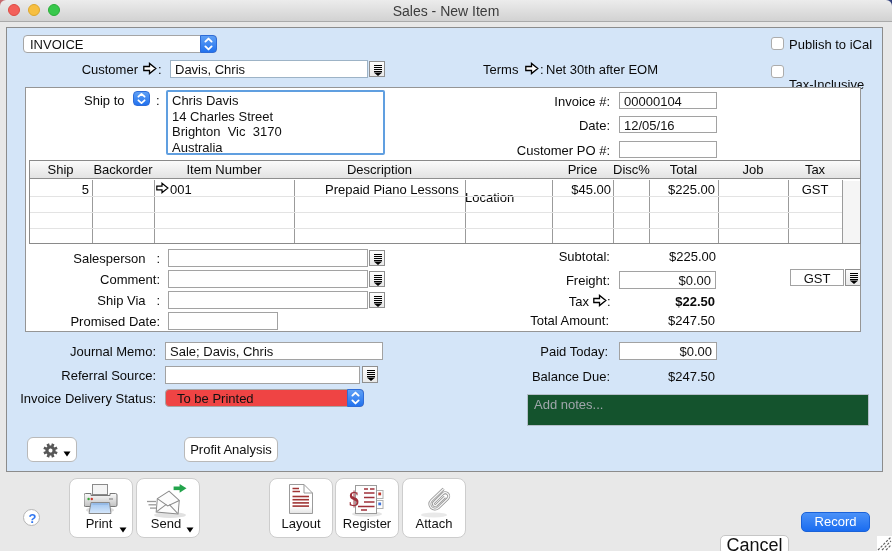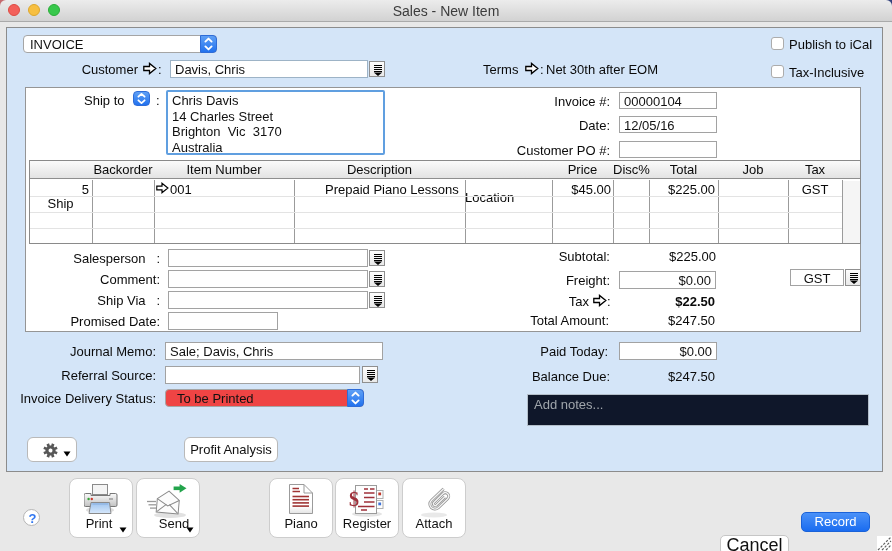--- a/index.html
+++ b/index.html
@@ -72,21 +72,21 @@
   <div class="lbl" style="left:483px;top:62px;">Terms</div>
   <svg class="abs" style="left:525px;top:62px;" width="14" height="13" viewBox="0 0 14 13">
       <path d="M0.8 4.5 h5.7 v-3.1 l6.3 5.1 -6.3 5.1 v-3.1 H0.8 z" fill="#fff" stroke="#000" stroke-width="1.3"></path>
     </svg>
   <div class="lbl" style="left:540px;top:62px;">:</div>
   <div class="lbl" style="left:546px;top:62px;">Net 30th after EOM</div>
 
   <div class="chk" style="left:771px;top:37px;"></div>
   <div class="lbl" style="left:789px;top:37px;">Publish to iCal</div>
   <div class="chk" style="left:771px;top:65px;"></div>
-  <div class="lbl" style="left:789px;top:65px;">Tax-Inclusive</div>
+  <div class="lbl" style="left:789px;top:77px;">Tax-Inclusive</div>
 
   <div id="whitebox"></div>
 
   <div class="lbl" style="left:84px;top:93px;">Ship to</div>
   <div class="bluestep" style="left:133px;top:91px;width:17px;height:15px;border-radius:4px;">
     <svg width="15" height="13" viewBox="0 0 15 13">
         <path d="M4.4 4.7 L7.5 1.9 L10.6 4.7" stroke="#fff" stroke-width="1.8" fill="none" stroke-linecap="round" stroke-linejoin="round"></path>
         <path d="M4.4 8.3 L7.5 11.1 L10.6 8.3" stroke="#fff" stroke-width="1.8" fill="none" stroke-linecap="round" stroke-linejoin="round"></path>
       </svg>
   </div>
@@ -97,21 +97,21 @@
   <div class="fld" style="left:619px;top:92px;width:98px;height:17px;"><span>00000104</span></div>
   <div class="rlbl" style="right:282px;top:118px;">Date:</div>
   <div class="fld" style="left:619px;top:116px;width:98px;height:17px;"><span>12/05/16</span></div>
   <div class="rlbl" style="right:282px;top:143px;">Customer PO #:</div>
   <div class="fld" style="left:619px;top:141px;width:98px;height:17px;"></div>
 
   <div class="abs" id="tbl" style="left:29px;top:160px;width:832px;height:84px;border:1px solid #8a8a8a;background:#fff;"></div>
   <div class="abs" style="left:30px;top:161px;width:830px;height:18px;background:linear-gradient(#fbfbfb,#e3e3e3);border-bottom:1px solid #8e8e8e;"></div>
   <div class="abs" style="left:843px;top:181px;width:17px;height:62px;background:#f5f5f5;"></div>
 
-  <div class="lbl hc" style="left:29px;top:161.5px;width:63px;text-align:center;margin-top:34px;">Ship</div>
+  <div class="lbl hc" style="left:29px;top:161.5px;width:63px;text-align:center;">Ship</div>
   <div class="lbl hc" style="left:92px;top:161.5px;width:62px;text-align:center;">Backorder</div>
   <div class="lbl hc" style="left:154px;top:161.5px;width:140px;text-align:center;">Item Number</div>
   <div class="lbl hc" style="left:294px;top:161.5px;width:171px;text-align:center;">Description</div>
   <div class="lbl hc" style="left:465px;top:161.5px;width:87px;text-align:left;margin-top:28px;">Location</div>
   <div class="lbl hc" style="left:552px;top:161.5px;width:61px;text-align:center;">Price</div>
   <div class="lbl hc" style="left:613px;top:161.5px;width:36px;text-align:center;">Disc%</div>
   <div class="lbl hc" style="left:649px;top:161.5px;width:69px;text-align:center;">Total</div>
   <div class="lbl hc" style="left:718px;top:161.5px;width:70px;text-align:center;">Job</div>
   <div class="lbl hc" style="left:788px;top:161.5px;width:54px;text-align:center;">Tax</div>
 
@@ -240,21 +240,21 @@
     <svg width="15" height="16" viewBox="0 0 15 16">
         <path d="M4.4 5.6 L7.5 2.6 L10.6 5.6" stroke="#fff" stroke-width="1.9" fill="none" stroke-linecap="round" stroke-linejoin="round"></path>
         <path d="M4.4 10.4 L7.5 13.4 L10.6 10.4" stroke="#fff" stroke-width="1.9" fill="none" stroke-linecap="round" stroke-linejoin="round"></path>
       </svg>
   </div>
 
   <div class="rlbl" style="right:284px;top:344px;">Paid Today:</div>
   <div class="fld" style="left:619px;top:342px;width:98px;height:18px;"><span class="rv">$0.00</span></div>
   <div class="rlbl" style="right:282px;top:369px;">Balance Due:</div>
   <div class="rlbl" style="right:177px;top:369px;">$247.50</div>
-  <div class="abs" style="left:527px;top:394px;width:342px;height:32px;background:#0f172a;border:1px solid #b4bfca;">
+  <div class="abs" style="left:527px;top:394px;width:342px;height:32px;background:#14532d;border:1px solid #b4bfca;">
     <span style="position:absolute;left:6px;top:2px;color:#a0a6ac;">Add notes...</span>
   </div>
 
   <div class="btn" style="left:27px;top:437px;width:50px;height:25px;">
     <svg style="position:absolute;left:15px;top:5px;" width="15" height="15" viewBox="0 0 15 15">
         <path d="M14.80 7.50 L14.24 10.29 L12.09 9.73 L11.32 10.88 L12.66 12.66 L10.29 14.24 L9.17 12.32 L7.81 12.59 L7.50 14.80 L4.71 14.24 L5.27 12.09 L4.12 11.32 L2.34 12.66 L0.76 10.29 L2.68 9.17 L2.41 7.81 L0.20 7.50 L0.76 4.71 L2.91 5.27 L3.68 4.12 L2.34 2.34 L4.71 0.76 L5.83 2.68 L7.19 2.41 L7.50 0.20 L10.29 0.76 L9.73 2.91 L10.88 3.68 L12.66 2.34 L14.24 4.71 L12.32 5.83 L12.59 7.19 Z M9.50 7.5 A2.0 2.0 0 1 0 5.50 7.5 A2.0 2.0 0 1 0 9.50 7.5 Z" fill="#575757" fill-rule="evenodd" transform="rotate(11 7.5 7.5)"></path>
       </svg>
 
     <svg style="position:absolute;right:5px;bottom:4px;" width="8" height="6" viewBox="0 0 8 6">
         <path d="M0.5 0.5 h7 l-3.5 5 z" fill="#000"></path>
@@ -301,21 +301,21 @@
           <line x1="2" y1="18.5" x2="11" y2="18.5"></line>
           <line x1="3.5" y1="21.8" x2="11" y2="21.8"></line>
           <line x1="5" y1="25.1" x2="11" y2="25.1"></line>
         </g>
       <g transform="rotate(5 23 20)">
         <path d="M12 16.5 L23 8 L34 16.5 V30 H12 Z" fill="#fcfcfc" stroke="#8a8a8a"></path>
         <path d="M12 16.5 L23 23 L34 16.5" fill="none" stroke="#8a8a8a"></path>
         <path d="M12.5 29.5 L21.5 21.5 M33.5 29.5 L24.5 21.5" fill="none" stroke="#8a8a8a"></path>
       </g>
     </svg>
-    <div class="cap" style="padding-right:4px;margin-left:8px;">Send</div>
+    <div class="cap" style="padding-right:4px;">Send</div>
     <svg style="position:absolute;right:5px;bottom:4px;" width="8" height="6" viewBox="0 0 8 6">
         <path d="M0.5 0.5 h7 l-3.5 5 z" fill="#000"></path>
       </svg>
   </div>
   <div class="bigbtn" style="left:269px;">
     <svg style="position:absolute;left:19px;top:5px;" width="24" height="30" viewBox="0 0 24 30">
       <defs>
           <linearGradient id="lg2" x1="0" y1="0" x2="0" y2="1">
             <stop offset="0.75" stop-color="#ffffff"></stop>
             <stop offset="1" stop-color="#e3e3e3"></stop>
@@ -327,21 +327,21 @@
           <line x1="3.5" y1="4.5" x2="10" y2="4.5"></line>
           <line x1="3.5" y1="7.5" x2="11" y2="7.5"></line>
         </g>
       <g stroke="#a03434" stroke-width="1.6">
           <line x1="3.5" y1="12.5" x2="20" y2="12.5"></line>
           <line x1="3.5" y1="15.7" x2="20" y2="15.7"></line>
           <line x1="3.5" y1="18.9" x2="20" y2="18.9"></line>
           <line x1="3.5" y1="22.1" x2="20" y2="22.1"></line>
         </g>
     </svg>
-    <div class="cap">Piano</div>
+    <div class="cap">Layout</div>
   </div>
   <div class="bigbtn" style="left:335px;">
     <svg style="position:absolute;left:12px;top:4px;" width="48" height="36" viewBox="0 0 48 36">
       <ellipse cx="19" cy="31" rx="15" ry="2.8" fill="rgba(120,120,120,0.2)"></ellipse>
       <rect x="28.5" y="7.5" width="6.5" height="8" fill="#fdfdfd" stroke="#b0b0b0"></rect>
       <rect x="28.5" y="17.5" width="6.5" height="8" fill="#fdfdfd" stroke="#b0b0b0"></rect>
       <rect x="30.3" y="9.5" width="2.8" height="2.8" fill="#c0392b"></rect>
       <rect x="30.3" y="19.5" width="2.8" height="2.8" fill="#3f74d8"></rect>
       <rect x="7.5" y="2.5" width="21" height="28" fill="#fdfdfd" stroke="#9b9b9b"></rect>
       <g stroke="#9e2f38" stroke-width="1.5">

